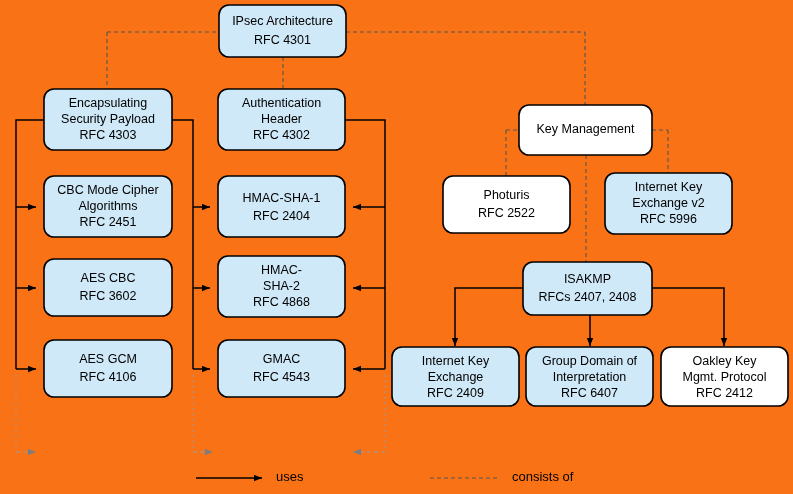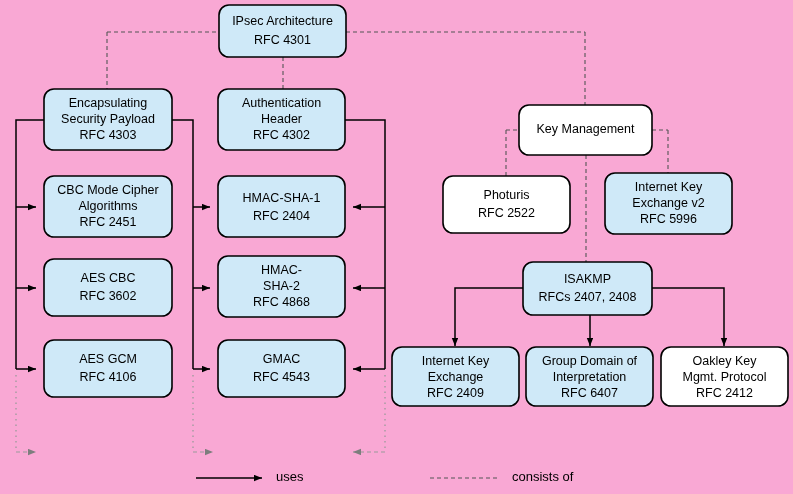--- a/index.html
+++ b/index.html
@@ -11,21 +11,21 @@
   body {
     font-family: "Liberation Sans", sans-serif;
     width: 793px;
     height: 494px;
     overflow: hidden;
   }
   #diagram-root {
     position: relative;
     width: 793px;
     height: 494px;
-    background: #f9a8d4;
+    background: #f97316;
   }
   svg#diagram-svg {
     display: block;
     width: 793px;
     height: 494px;
   }
   .node-box {
     stroke: #000000;
     stroke-width: 1.6;
   }

